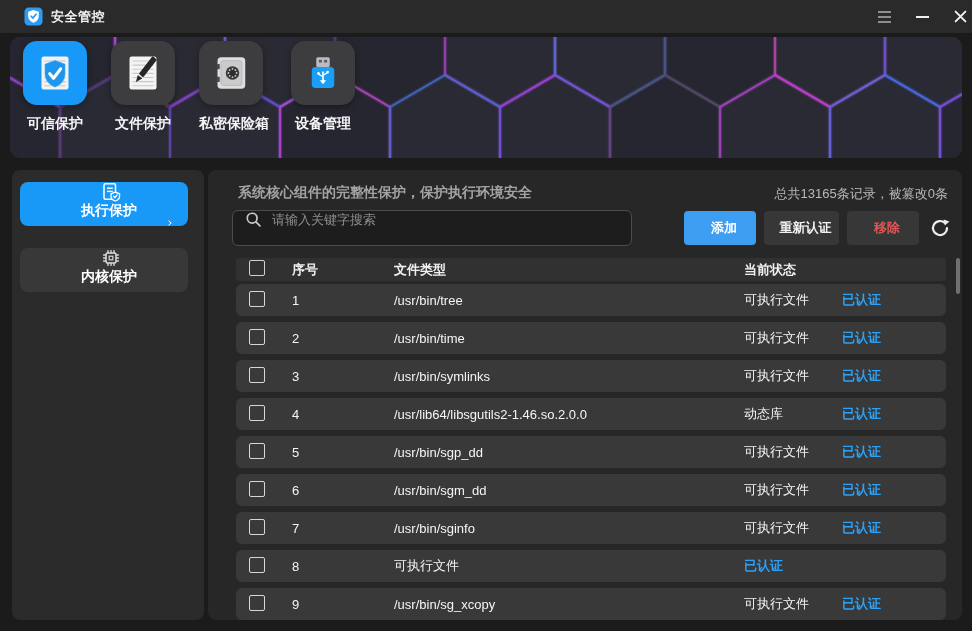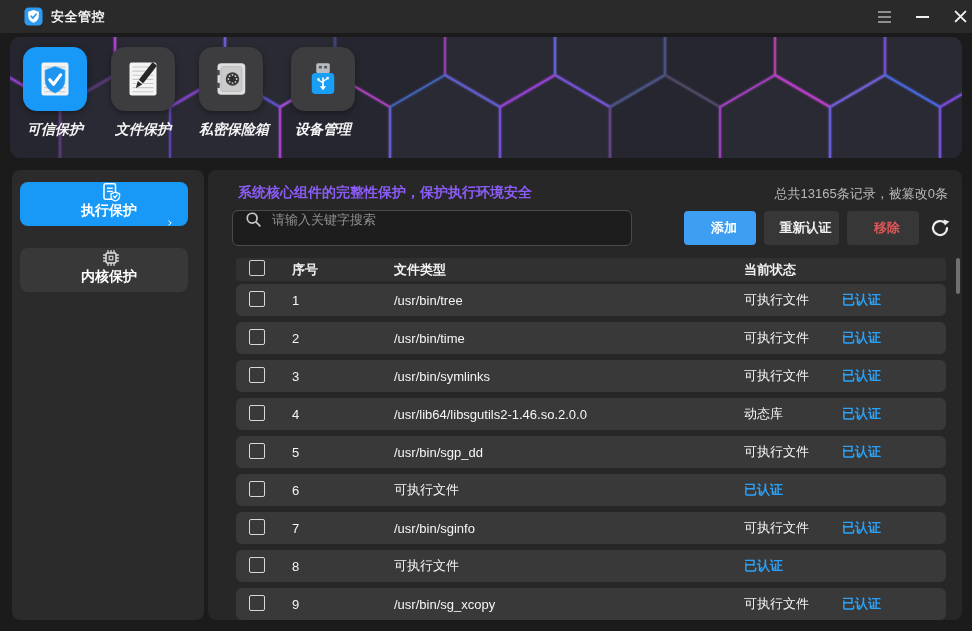--- a/index.html
+++ b/index.html
@@ -14,38 +14,38 @@
   .win-controls{margin-left:auto;display:flex;align-items:center;gap:22px;padding-right:16px;}
   .wc{width:16px;height:16px;display:flex;align-items:center;justify-content:center;cursor:pointer;}
   .hamburger{display:flex;flex-direction:column;gap:3px;}
   .hamburger i{display:block;width:13px;height:2px;background:#8f8f8f;}
   .minimize i{display:block;width:13px;height:2px;background:#efefef;}
 
   
   .hero{position:absolute;left:10px;top:37px;width:952px;height:121px;border-radius:10px;
     overflow:hidden;background:#24242c;}
   .hero svg.bg{position:absolute;left:0;top:0;}
-  .tile-wrap{position:absolute;top:10px;width:64px;text-align:center;cursor:pointer;font-style:italic;}
+  .tile-wrap{position:absolute;top:4px;width:64px;text-align:center;cursor:pointer;}
   .tile{width:64px;height:64px;border-radius:14px;background:#3d3d3f;display:flex;align-items:center;
     justify-content:center;margin:0 auto;box-shadow:0 2px 6px rgba(0,0,0,.35);}
   .tile.active{background:#1899f7;}
   .tile-label{margin-top:10px;font-size:14px;font-weight:bold;color:#f5f5f5;white-space:nowrap;}
 
   
   .sidebar{position:absolute;left:12px;top:170px;width:192px;height:450px;background:#2b2b2b;border-radius:8px;}
   .side-item{position:absolute;left:8px;width:168px;height:44px;border-radius:8px;display:flex;
     align-items:center;cursor:pointer;background:#383838;flex-direction:column;}
   .side-item.active{background:#1899f7;}
   .side-item .sicon{margin-left:14px;width:20px;height:20px;flex:0 0 auto;}
   .side-item .slabel{margin-left:10px;font-size:14px;font-weight:bold;color:#ffffff;}
   .side-item .chev{margin-left:auto;margin-right:12px;width:12px;height:12px;}
 
   
   .main{position:absolute;left:208px;top:170px;width:754px;height:450px;background:#272727;border-radius:8px;}
-  .desc{position:absolute;left:30px;top:14px;font-size:14px;font-weight:bold;color:#8b5cf6;}
+  .desc{position:absolute;left:30px;top:14px;font-size:14px;font-weight:bold;color:#a3a3a3;}
   .stats{position:absolute;right:14px;top:15px;font-size:13px;color:#b9b9b9;}
   .searchbox{position:absolute;left:24px;top:40px;width:400px;height:36px;background:#1d1d1d;
     border:1px solid #4b4b4b;border-radius:6px;display:flex;align-items:flex-start;box-sizing:border-box;}
   .searchbox svg{margin-left:12px;flex:0 0 auto;}
   .searchbox input{flex:1;margin-left:8px;margin-right:8px;background:transparent;border:none;outline:none;
     color:#e5e5e5;font-size:13px;font-family:inherit;}
   .searchbox input::placeholder{color:#8f8f8f;}
   .btn{position:absolute;top:41px;height:34px;border:none;border-radius:4px;font-size:13px;font-weight:bold;
     font-family:inherit;cursor:pointer;color:#f2f2f2;background:#373737;padding-left:14px;}
   .btn-add{left:476px;width:72px;background:#3d9ef2;color:#ffffff;}
@@ -337,20 +337,21 @@
         <div class="trow grid-cols">
     <div class="c"><span class="cb"></span></div>
     <div class="c">5</div>
     <div class="c">/usr/bin/sgp_dd</div>
     <div class="c">可执行文件</div>
     <div class="c c-status">已认证</div>
   </div>
         <div class="trow grid-cols">
     <div class="c"><span class="cb"></span></div>
     <div class="c">6</div>
+    <div class="c">/usr/bin/sgm_dd</div>
     <div class="c">可执行文件</div>
     <div class="c c-status">已认证</div>
   </div>
         <div class="trow grid-cols">
     <div class="c"><span class="cb"></span></div>
     <div class="c">7</div>
     <div class="c">/usr/bin/sginfo</div>
     <div class="c">可执行文件</div>
     <div class="c c-status">已认证</div>
   </div>

